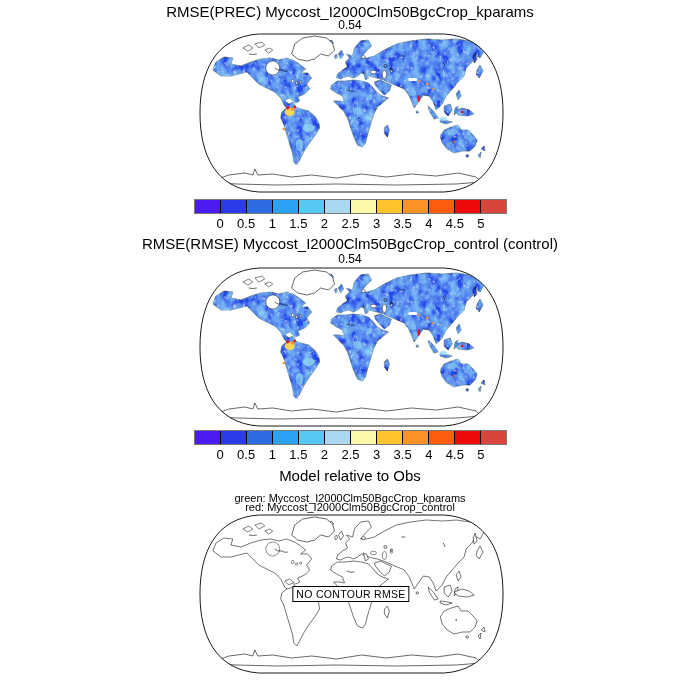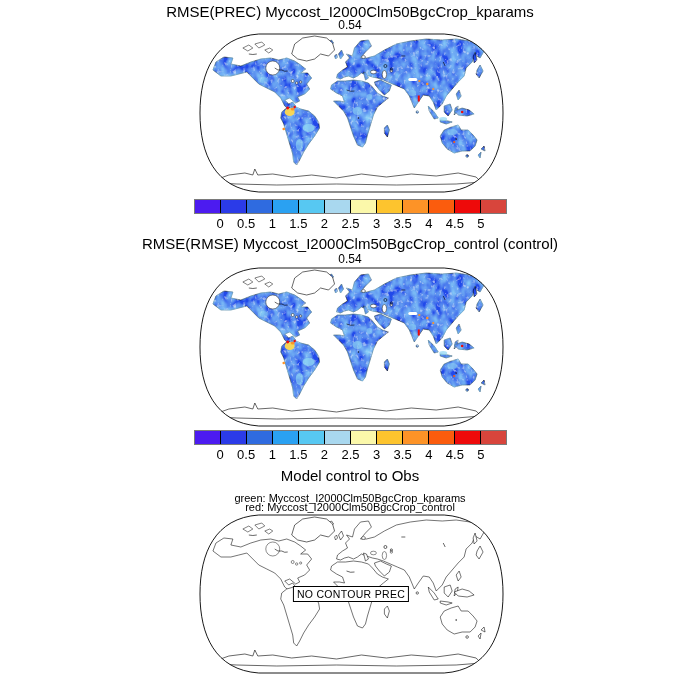--- a/index.html
+++ b/index.html
@@ -305,21 +305,21 @@
       <span style="left: 41.6667%;">2</span>
       <span style="left: 50%;">2.5</span>
       <span style="left: 58.3333%;">3</span>
       <span style="left: 66.6667%;">3.5</span>
       <span style="left: 75%;">4</span>
       <span style="left: 83.3333%;">4.5</span>
       <span style="left: 91.6667%;">5</span>
     </div>
 </div>
 
-<div class="abs ptitle" style="top:468px">Model control to Obs</div>
+<div class="abs ptitle" style="top:468px">Model relative to Obs</div>
 <div class="abs plegend" style="top:492px">green: Myccost_I2000Clm50BgcCrop_kparams</div>
 <div class="abs plegend" style="top:501px">red: Myccost_I2000Clm50BgcCrop_control</div>
 <div class="map-slot map-outline" style="top:513px">
 <svg viewBox="0 0 310 162" preserveAspectRatio="none">
   <defs>
     <clipPath id="frameclip">
           <path d="M62,2 L248,2 C292,5 307,40 307,81 C307,122 292,157 248,160 L62,160 C18,157 3,122 3,81 C3,40 18,5 62,2 Z"></path>
         </clipPath>
     <filter id="mottle" x="-5%" y="-5%" width="110%" height="110%">
       <feTurbulence type="fractalNoise" baseFrequency="0.13 0.1" numOctaves="2" seed="3" result="n1"></feTurbulence>
@@ -414,13 +414,13 @@
       <path class="scrib" d="M150,58 q4,2 8,1"></path>
       <path class="scrib" d="M205,24 l4,0"></path>
       <circle class="scrib" cx="162" cy="86" r=".5"></circle>
       <circle class="scrib" cx="260" cy="107" r=".5"></circle>
     </g>
   </g>
 
   <path class="frame" d="M62,2 L248,2 C292,5 307,40 307,81 C307,122 292,157 248,160 L62,160 C18,157 3,122 3,81 C3,40 18,5 62,2 Z"></path>
 </svg>
 </div>
-<div class="nodata">NO CONTOUR PREC</div>
+<div class="nodata">NO CONTOUR RMSE</div>
 
 </body></html>

